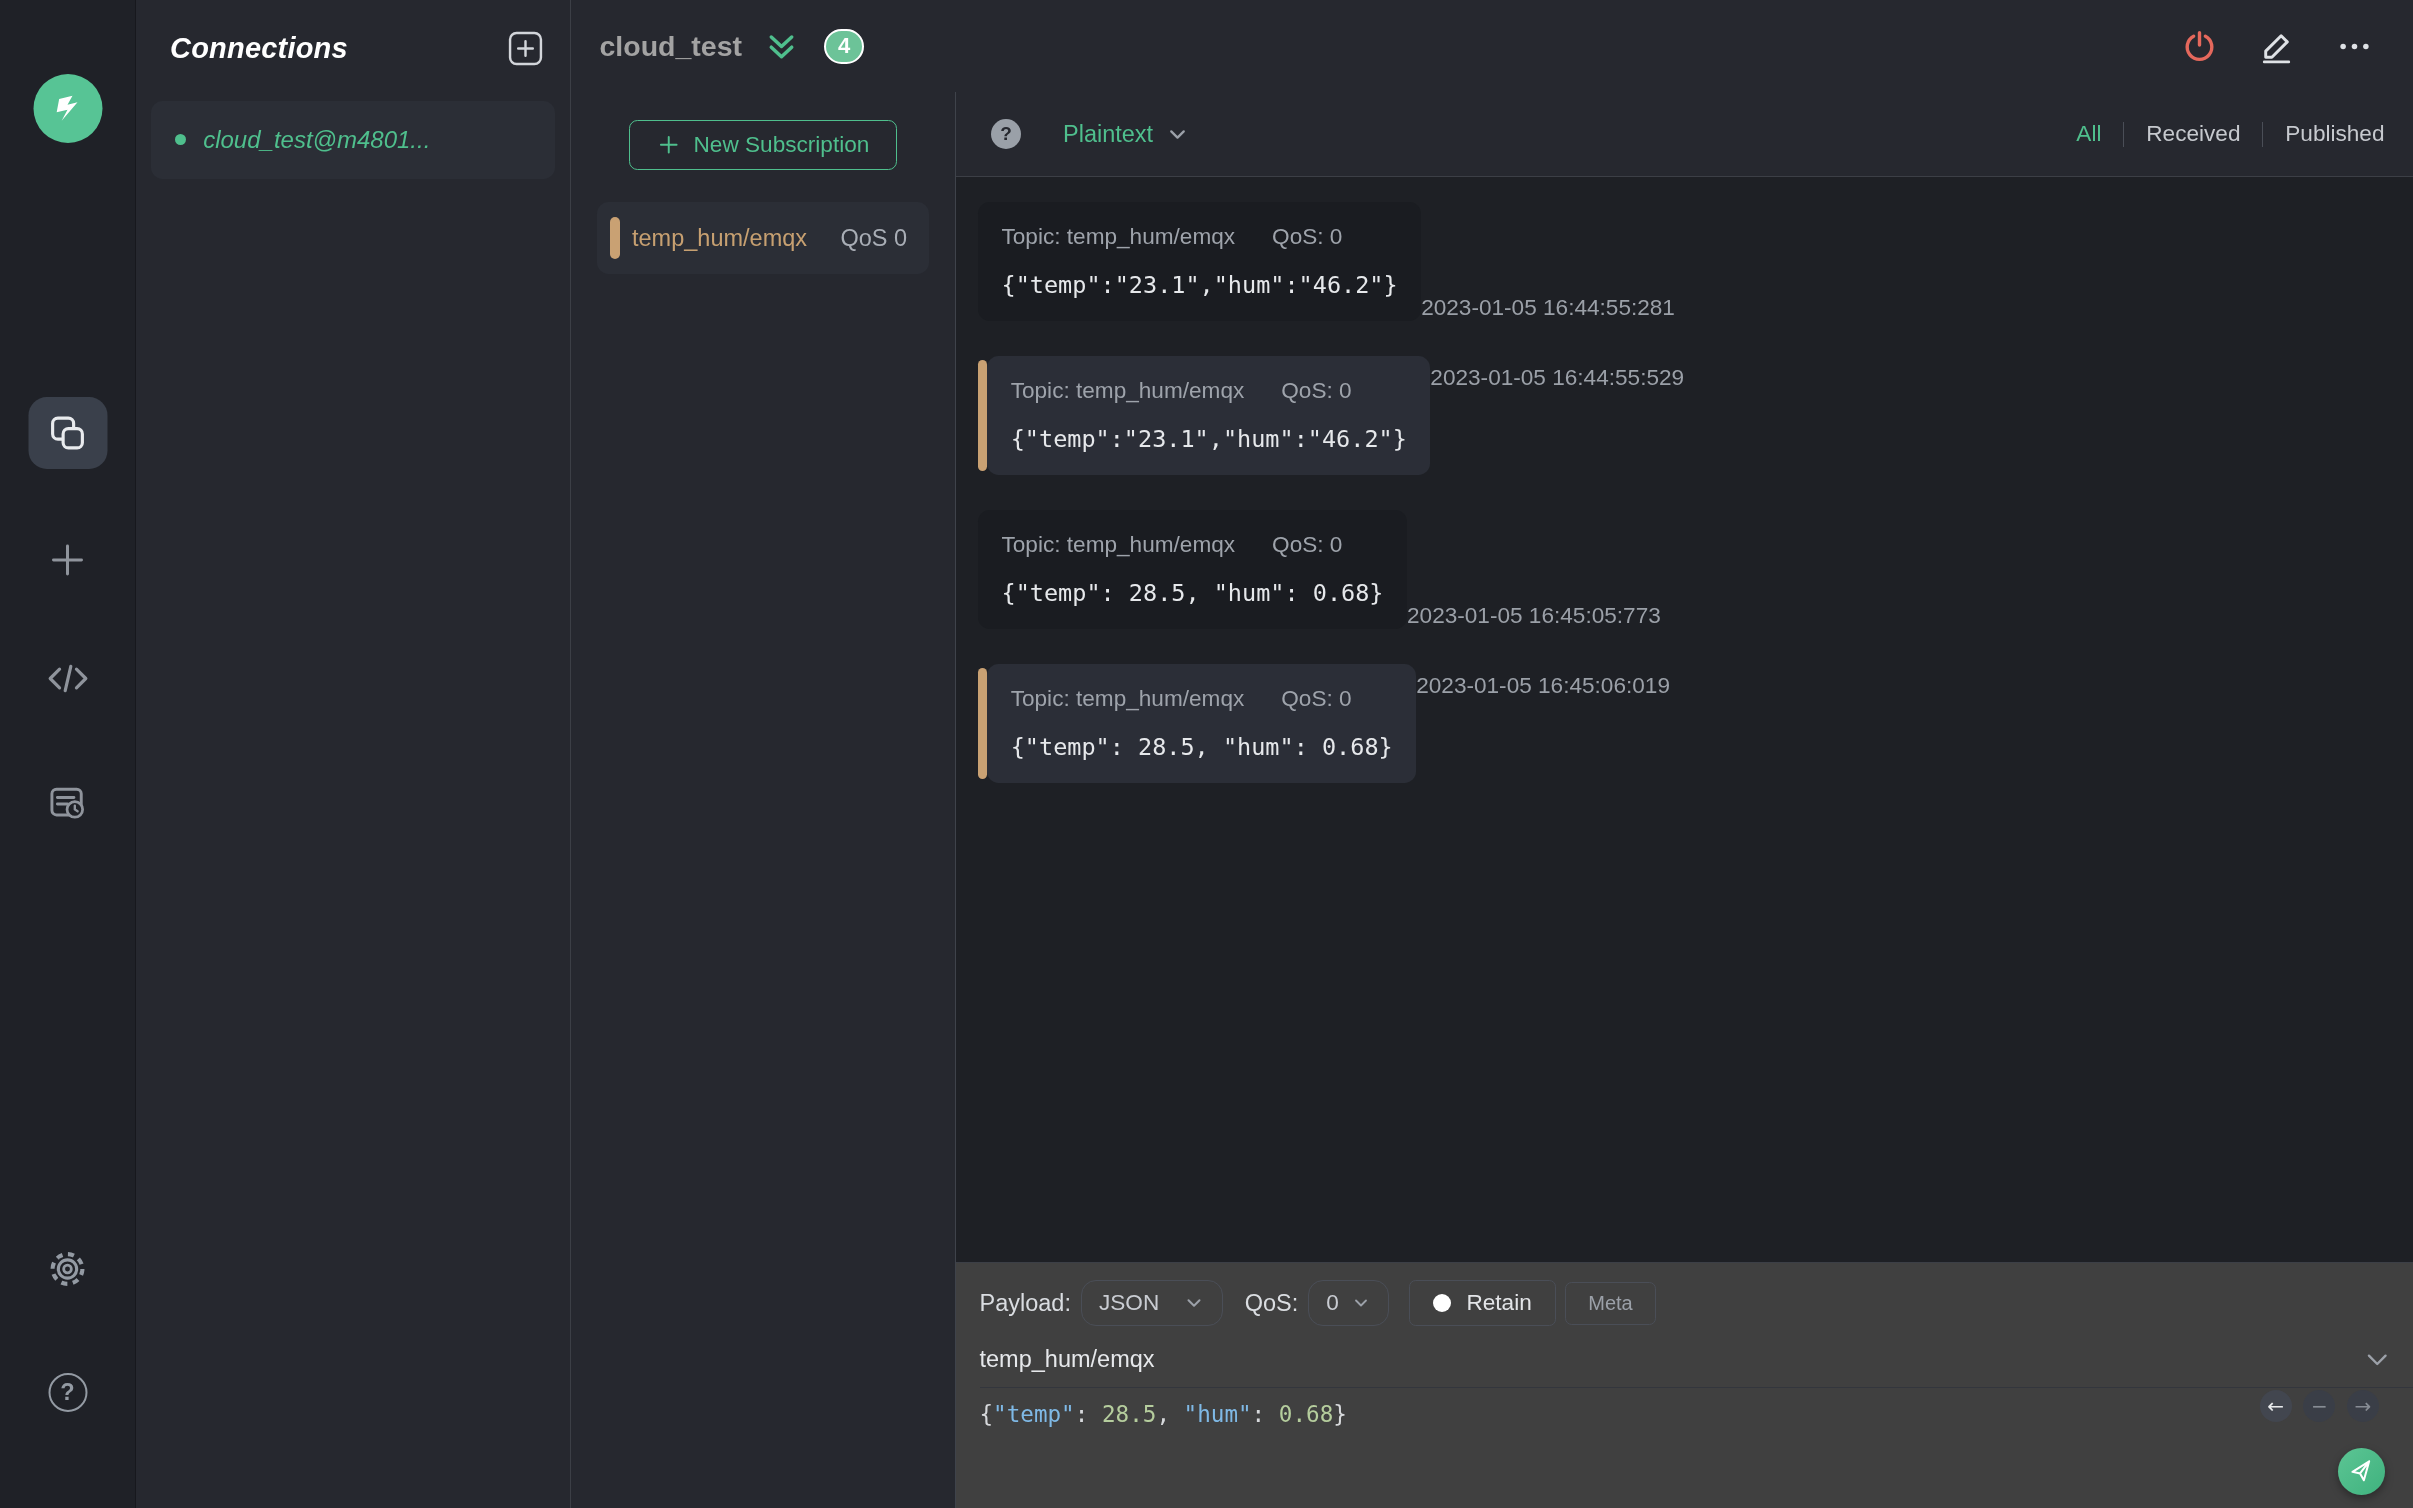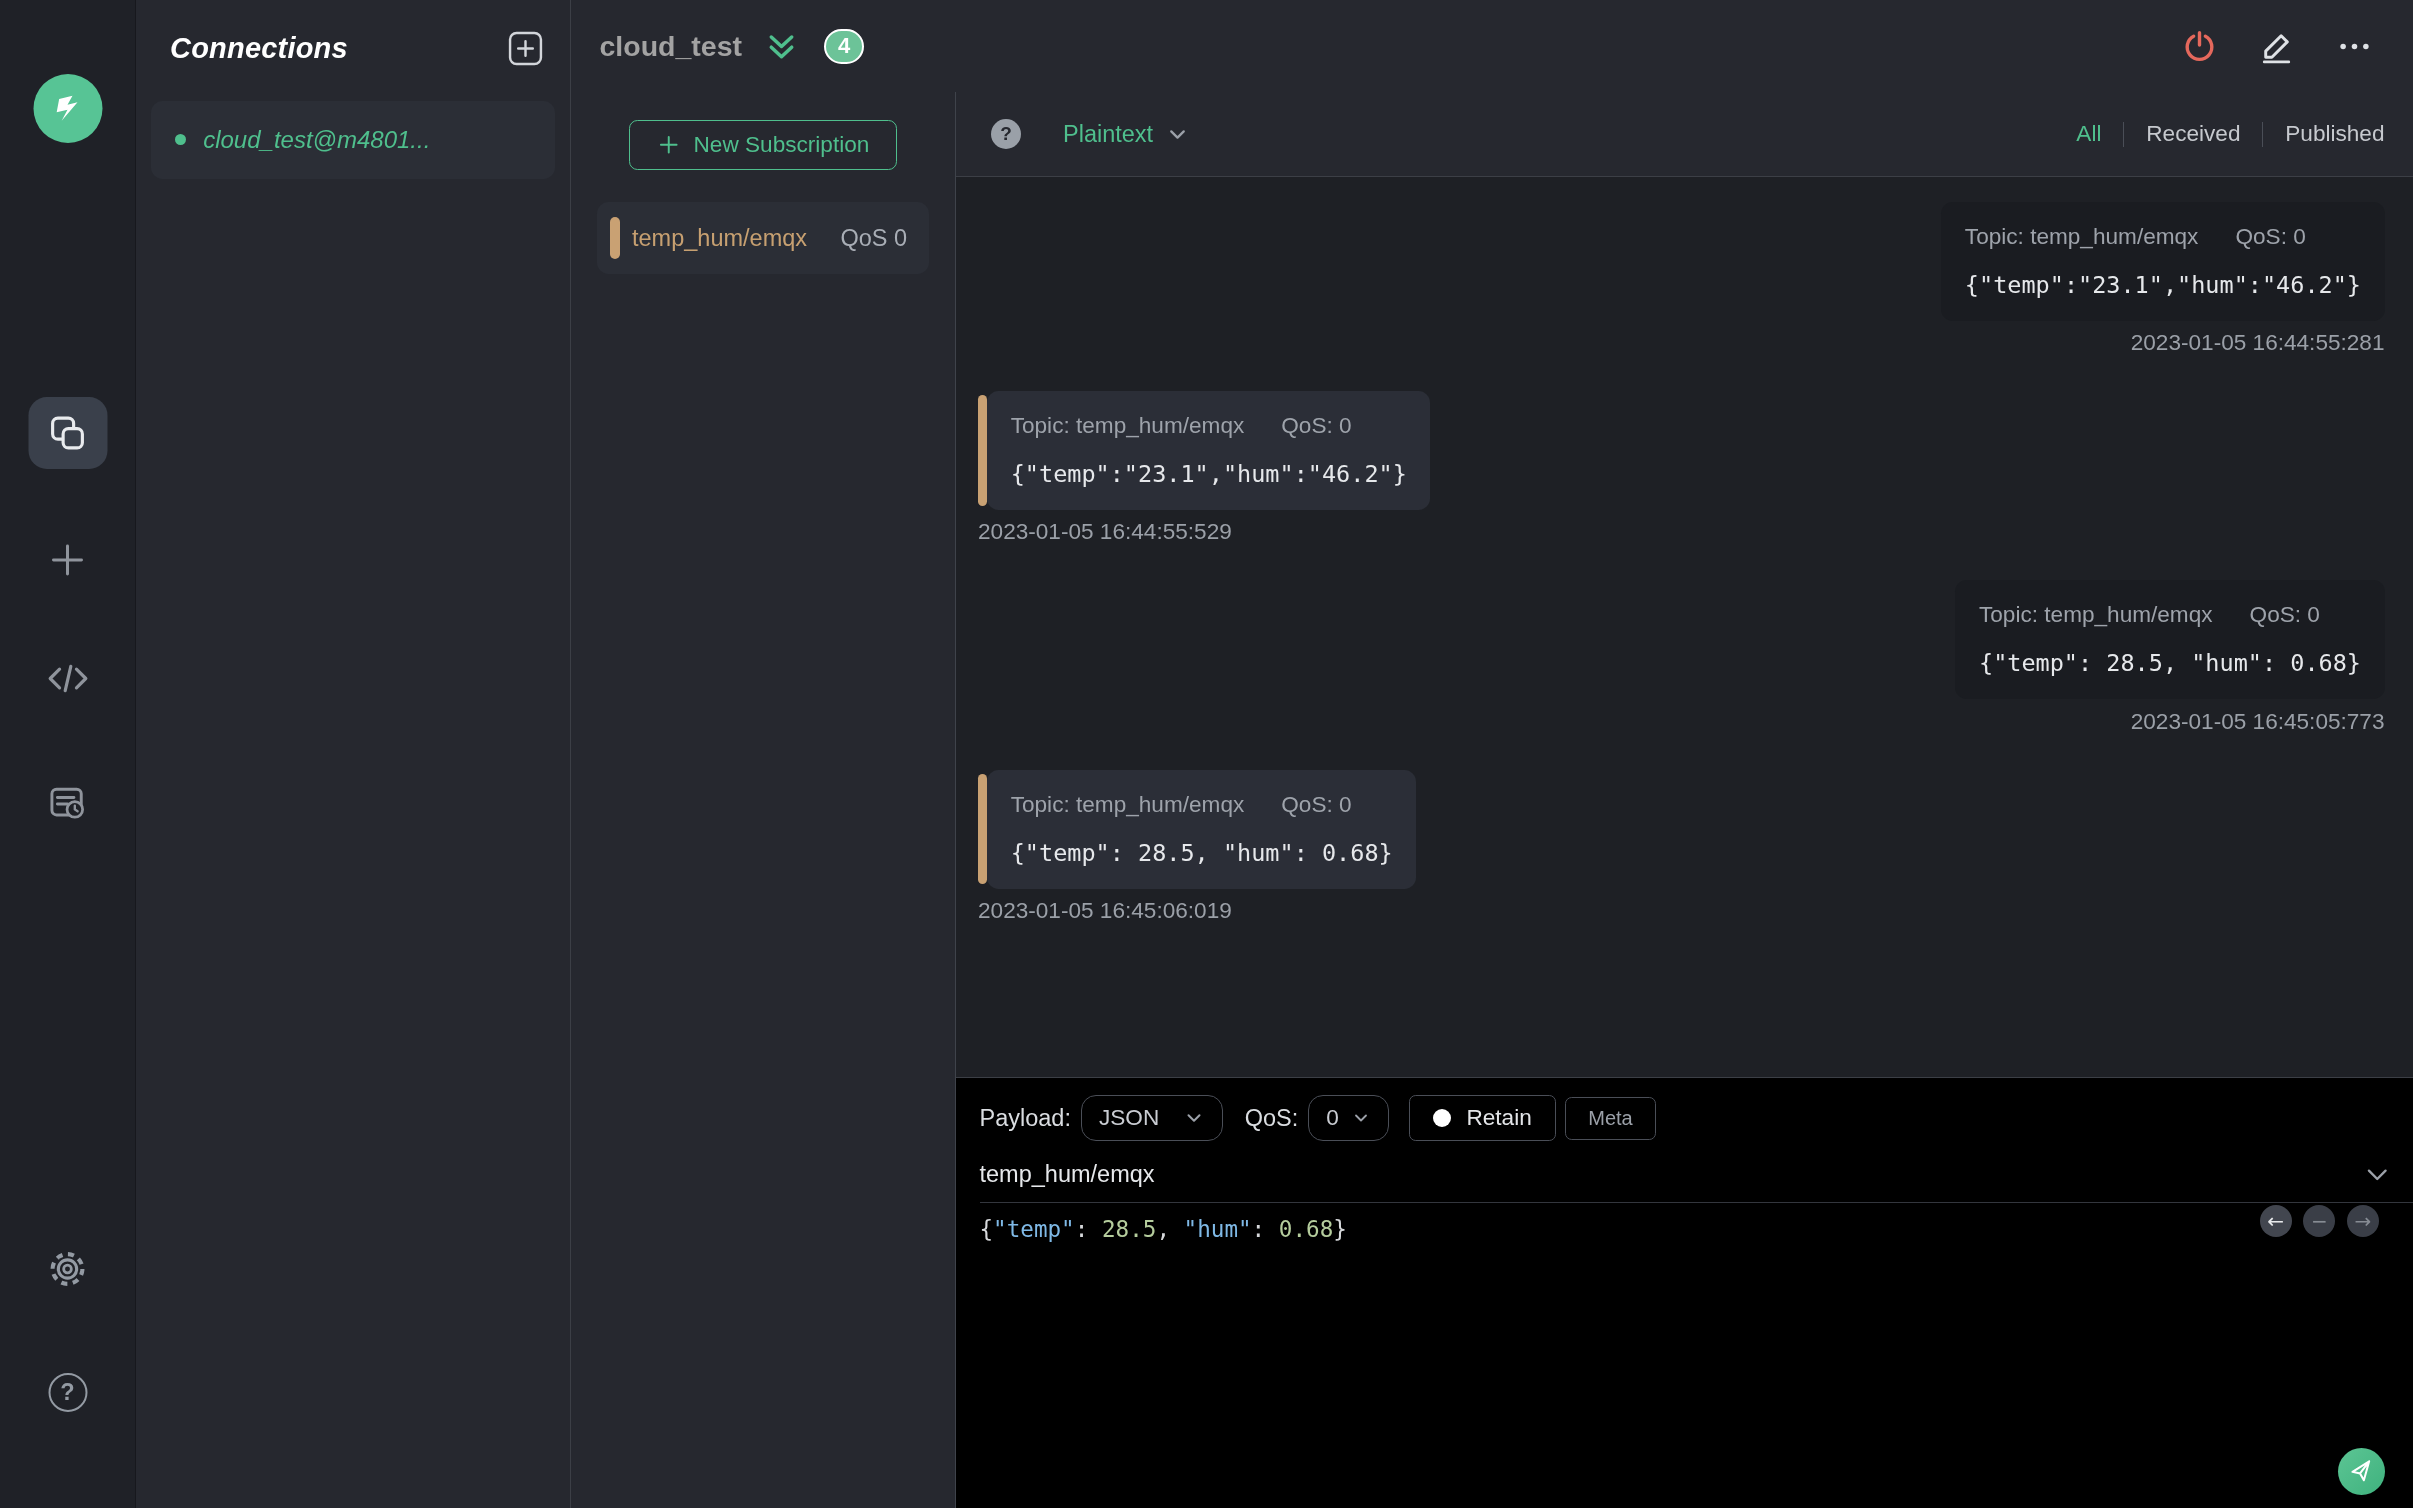--- a/index.html
+++ b/index.html
@@ -92,34 +92,34 @@
   .format-select { margin-left:42px; display:flex; align-items:center; gap:11.7px; cursor:pointer; }
   .format-label { font-size:23.5px; color:#4fbf8d; }
   .filter-spacer { flex:1; }
   .tabs { display:flex; align-items:center; }
   .tab { font-size:22.6px; color:#c6c9ce; cursor:pointer; }
   .tab.active { color:#4fbf8d; }
   .tab-sep { width:0.8px; height:25px; background:#4a4e57; margin:0 22px; }
 
   .messages { flex:1; overflow:hidden; padding:25px 28.5px 0 22px;
     display:flex; flex-direction:column; }
-  .msg-group { display:flex; flex-direction:column; margin-bottom:35px; }
+  .msg-group { display:flex; flex-direction:row; margin-bottom:35px; }
   .msg-group.published { align-items:flex-end; }
   .msg-group.received  { align-items:flex-start; }
   .msg-card { position:relative; border-radius:11.7px; padding:22px 23.5px; }
   .published .msg-card { background:#1a1c21; }
   .received  .msg-card { background:#2b2e37; margin-left:9.2px; }
   .msg-bar { position:absolute; left:-9.2px; top:4.2px; bottom:4.2px; width:9.2px;
     border-radius:5px; background:#c9a173; }
   .msg-meta { display:flex; gap:37px; font-size:22.6px; color:#9ea3ab; margin-bottom:21px; }
   .msg-payload { font-family:"DejaVu Sans Mono", monospace; font-size:23.5px; color:#e6e8eb; white-space:pre; }
   .msg-time { font-size:22.6px; color:#9ba0a8; margin-top:9.2px; }
 
   
-  .publish { height:431px; flex-shrink:0; background:#000000; border-top:0.8px solid #3c3f46;
+  .publish { height:246px; flex-shrink:0; background:#404040; border-top:0.8px solid #3c3f46;
     position:relative; padding:17px 0 0 23.5px; }
   .pub-toolbar { display:flex; align-items:center; }
   .pub-label { font-size:23.5px; color:#dadde1; }
   .select-box { display:flex; align-items:center; gap:23.5px; border:0.8px solid #4a4e57; border-radius:15px;
     padding:9.2px 17px; margin-left:10px; cursor:pointer; }
   .select-value { font-size:22.6px; color:#c9ccd2; }
   .qos-label { margin-left:22px;text-align:center; }
   .qos-box { gap:11.7px; }
   .retain-btn { display:flex; align-items:center; gap:15px; border:0.8px solid #4a4e57; border-radius:6.7px;
     padding:9.2px 23.5px; margin-left:20px; cursor:pointer; background:transparent; }

